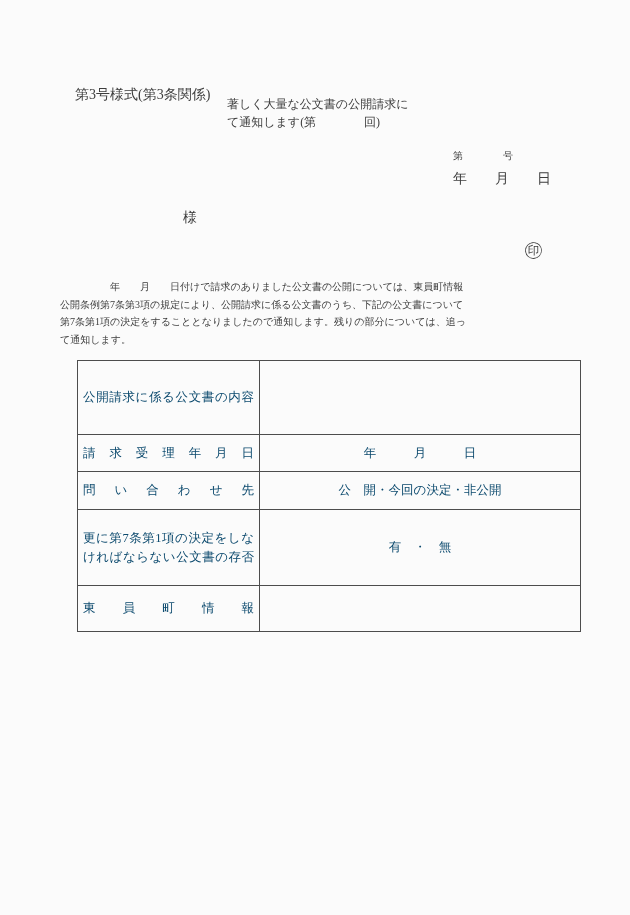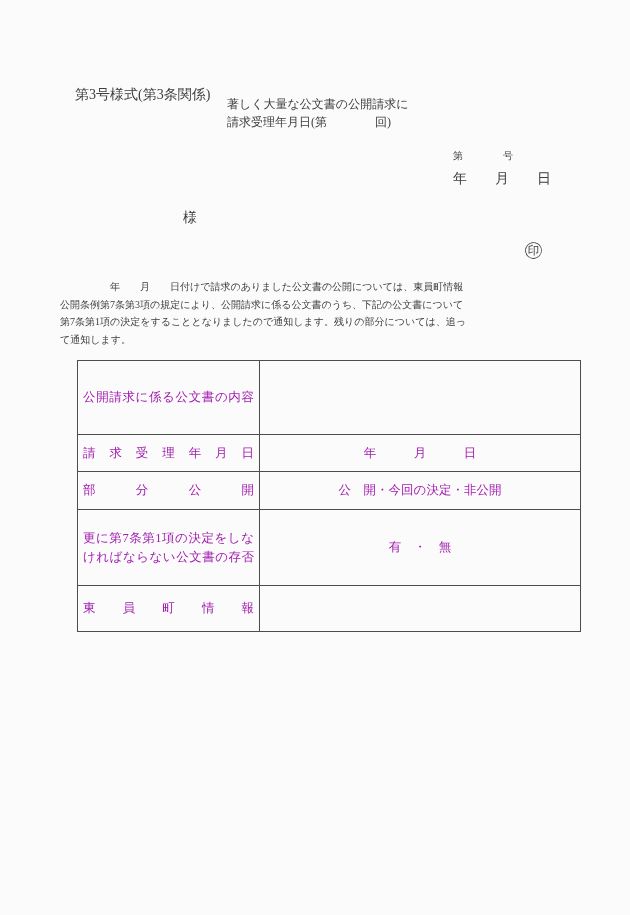--- a/index.html
+++ b/index.html
@@ -19,21 +19,21 @@
   .recipient   { position: absolute; left: 183px; top: 211px; font-size: 14px; line-height: 1; }
   .seal        { position: absolute; left: 524px; top: 240px; font-size: 19px; line-height: 1; }
   .body-par    {
     position: absolute; left: 60px; top: 278px;
     font-size: 10px; line-height: 17.6px;
     white-space: pre;
   }
   .notice-table {
     position: absolute; left: 77px; top: 360px;
     border-collapse: collapse; table-layout: fixed;
-    width: 482px; font-size: 12.5px; color: #a21caf;
+    width: 482px; font-size: 12.5px; color: #0c4a6e;
   }
   .notice-table td {
     border: 1px solid #4d4d4d;
     vertical-align: middle;
     padding: 0 5px;
     line-height: 1.45;
     overflow: hidden;
   }
   td.lbl { width: 171px; text-align: justify; text-align-last: justify; }
   td.val { width: 310px; text-align: center; }
@@ -47,21 +47,21 @@
 </style>
 </head>
 <body>
 
 <div class="page">
 
   <div class="form-number">第3号様式(第3条関係)</div>
 
   <div class="form-title">
     <div>著しく大量な公文書の公開請求に</div>
-    <div>請求受理年月日(第　　　　回)</div>
+    <div>て通知します(第　　　　回)</div>
   </div>
 
   <div class="doc-number">第　　　　号</div>
 
   <div class="date-line">年　　月　　日</div>
 
   <div class="recipient">様</div>
 
   <div class="seal">㊞</div>
 
@@ -74,21 +74,21 @@
     <tbody>
       <tr class="r0">
         <td class="lbl">公開請求に係る公文書の内容</td>
         <td class="val"></td>
       </tr>
       <tr class="r1">
         <td class="lbl">請求受理年月日</td>
         <td class="val">年　　　月　　　日</td>
       </tr>
       <tr class="r3">
-        <td class="lbl">部分公開</td>
+        <td class="lbl">問い合わせ先</td>
         <td class="val">公　開・今回の決定・非公開</td>
       </tr>
       <tr class="r4">
         <td class="lbl">更に第7条第1項の決定をしなければならない公文書の存否</td>
         <td class="val">有　・　無</td>
       </tr>
       <tr class="r5">
         <td class="lbl">東員町情報</td>
         <td class="val"></td>
       </tr>

